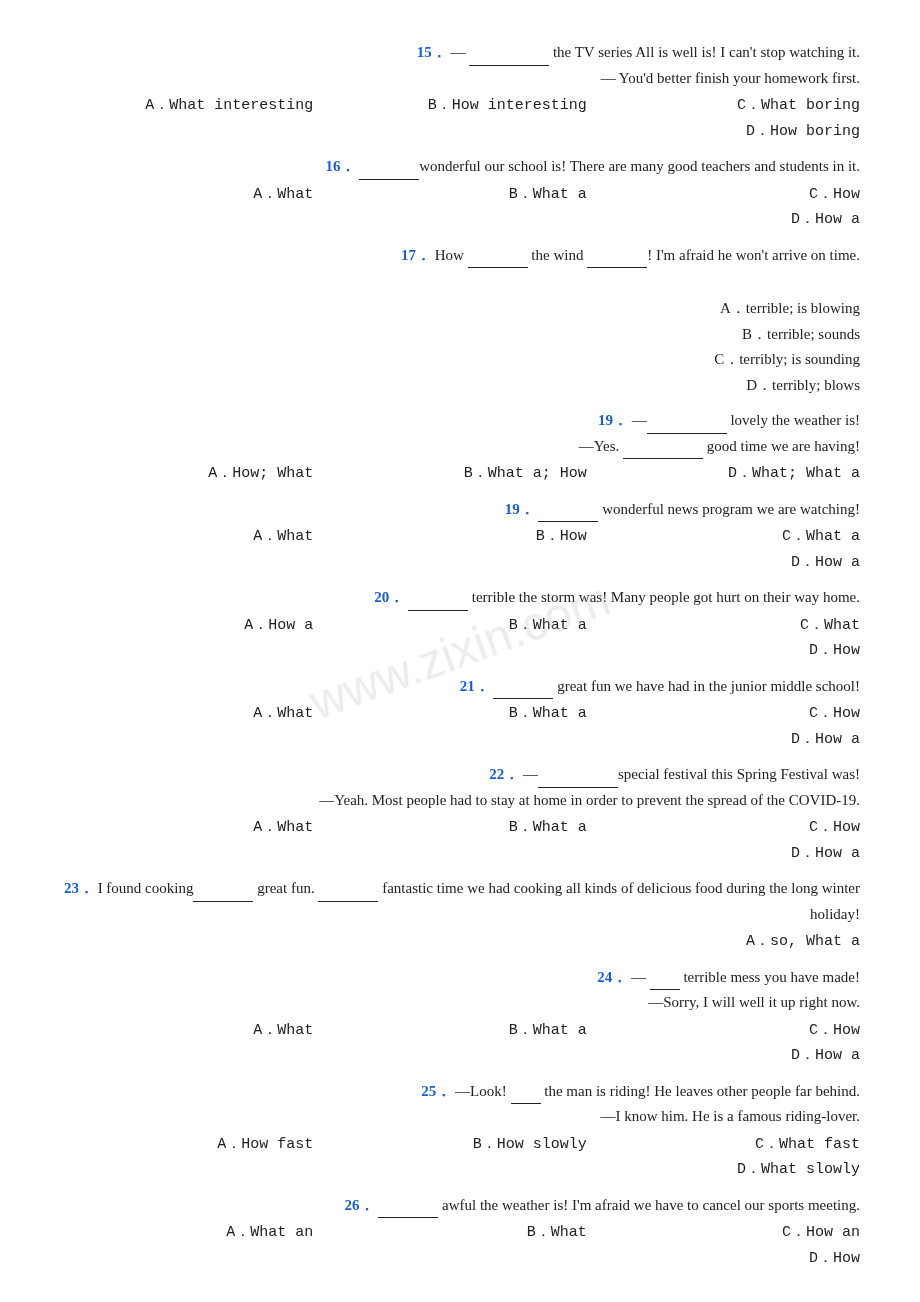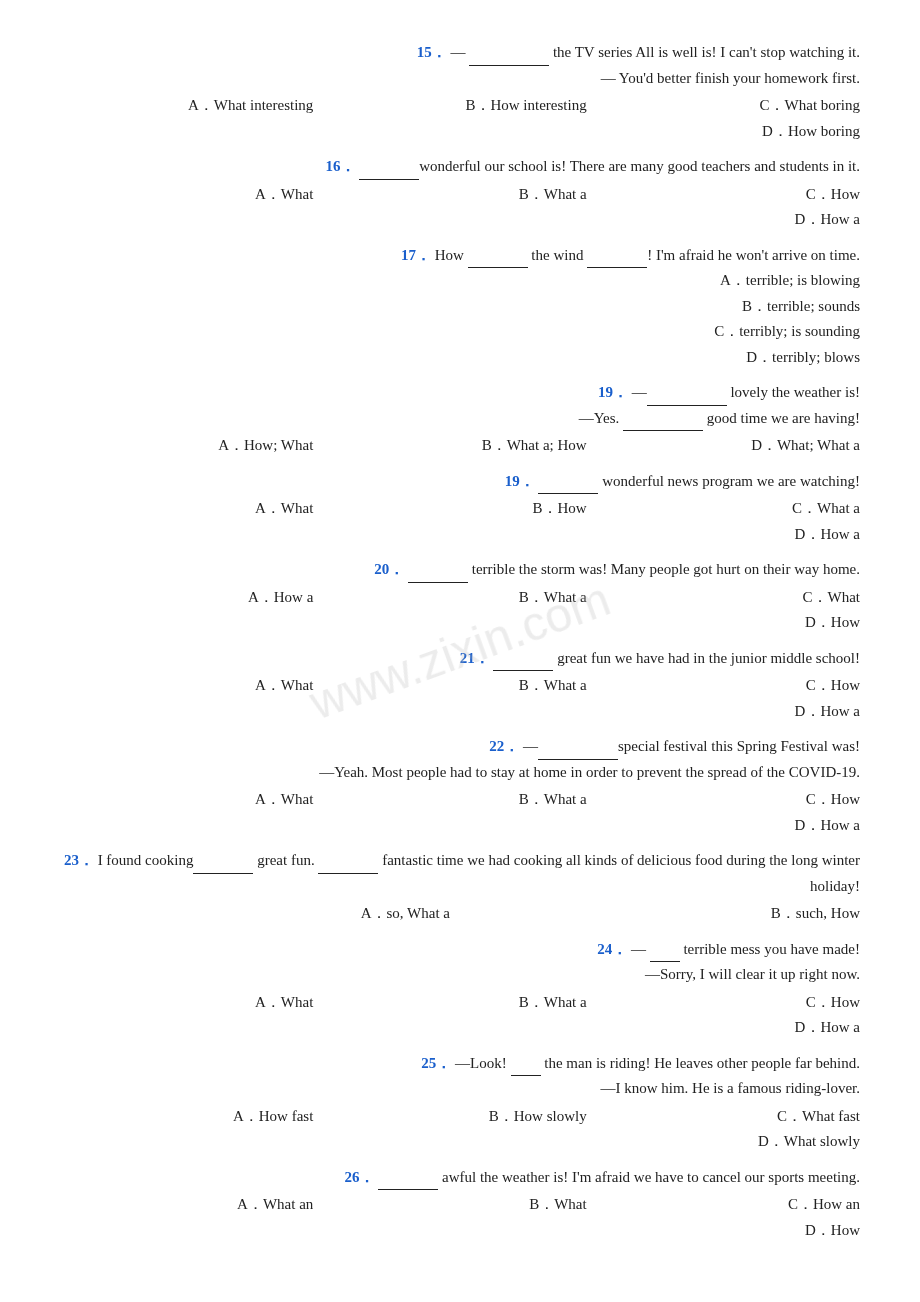--- a/index.html
+++ b/index.html
@@ -34,20 +34,21 @@
     }
     .blank-long {
       min-width: 80px;
     }
     .options-row {
       display: flex;
       flex-wrap: wrap;
       gap: 0 30px;
       margin-top: 2px;
       padding-left: 10px;
+      font-family: Liberation Mono, monospace;
     }
     .option {
       min-width: 200px;
       flex: 1 1 200px;
     }
     .sub-line {
       padding-left: 10px;
     }
     .watermark {
       position: fixed;
@@ -56,20 +57,21 @@
       transform: translate(-50%, -50%) rotate(-20deg);
       font-size: 48px;
       color: rgba(180, 180, 180, 0.25);
       pointer-events: none;
       white-space: nowrap;
       z-index: 999;
       font-family: Arial, sans-serif;
     }
     .indent {
       padding-left: 28px;
+      margin-top: 28px;
     }
   </style>
 </head>
 <body>
 
 <div class="watermark">www.zixin.com</div>
 
 <div class="question-block">
   <span class="question-num">15．</span>
   <span class="question-text">— <span class="blank blank-long"></span> the TV series All is well is! I can't stop watching it.</span>
@@ -158,28 +160,27 @@
     <span class="option">C．How</span>
     <span class="option">D．How a</span>
   </div>
 </div>
 
 <div class="question-block">
   <span class="question-num">23．</span>
   <span class="question-text">I found cooking<span class="blank"></span> great fun. <span class="blank"></span> fantastic time we had cooking all kinds of delicious food during the long winter holiday!</span>
   <div class="options-row">
     <span class="option">A．so, What a</span>
-    <span class="option">B．such, How</span>
   </div>
 </div>
 
 <div class="question-block">
   <span class="question-num">24．</span>
   <span class="question-text">— <span class="blank blank-short"></span> terrible mess you have made!</span>
-  <div class="sub-line">—Sorry, I will clear it up right now.</div>
+  <div class="sub-line">—Sorry, I will well it up right now.</div>
   <div class="options-row">
     <span class="option">A．What</span>
     <span class="option">B．What a</span>
     <span class="option">C．How</span>
     <span class="option">D．How a</span>
   </div>
 </div>
 
 <div class="question-block">
   <span class="question-num">25．</span>

